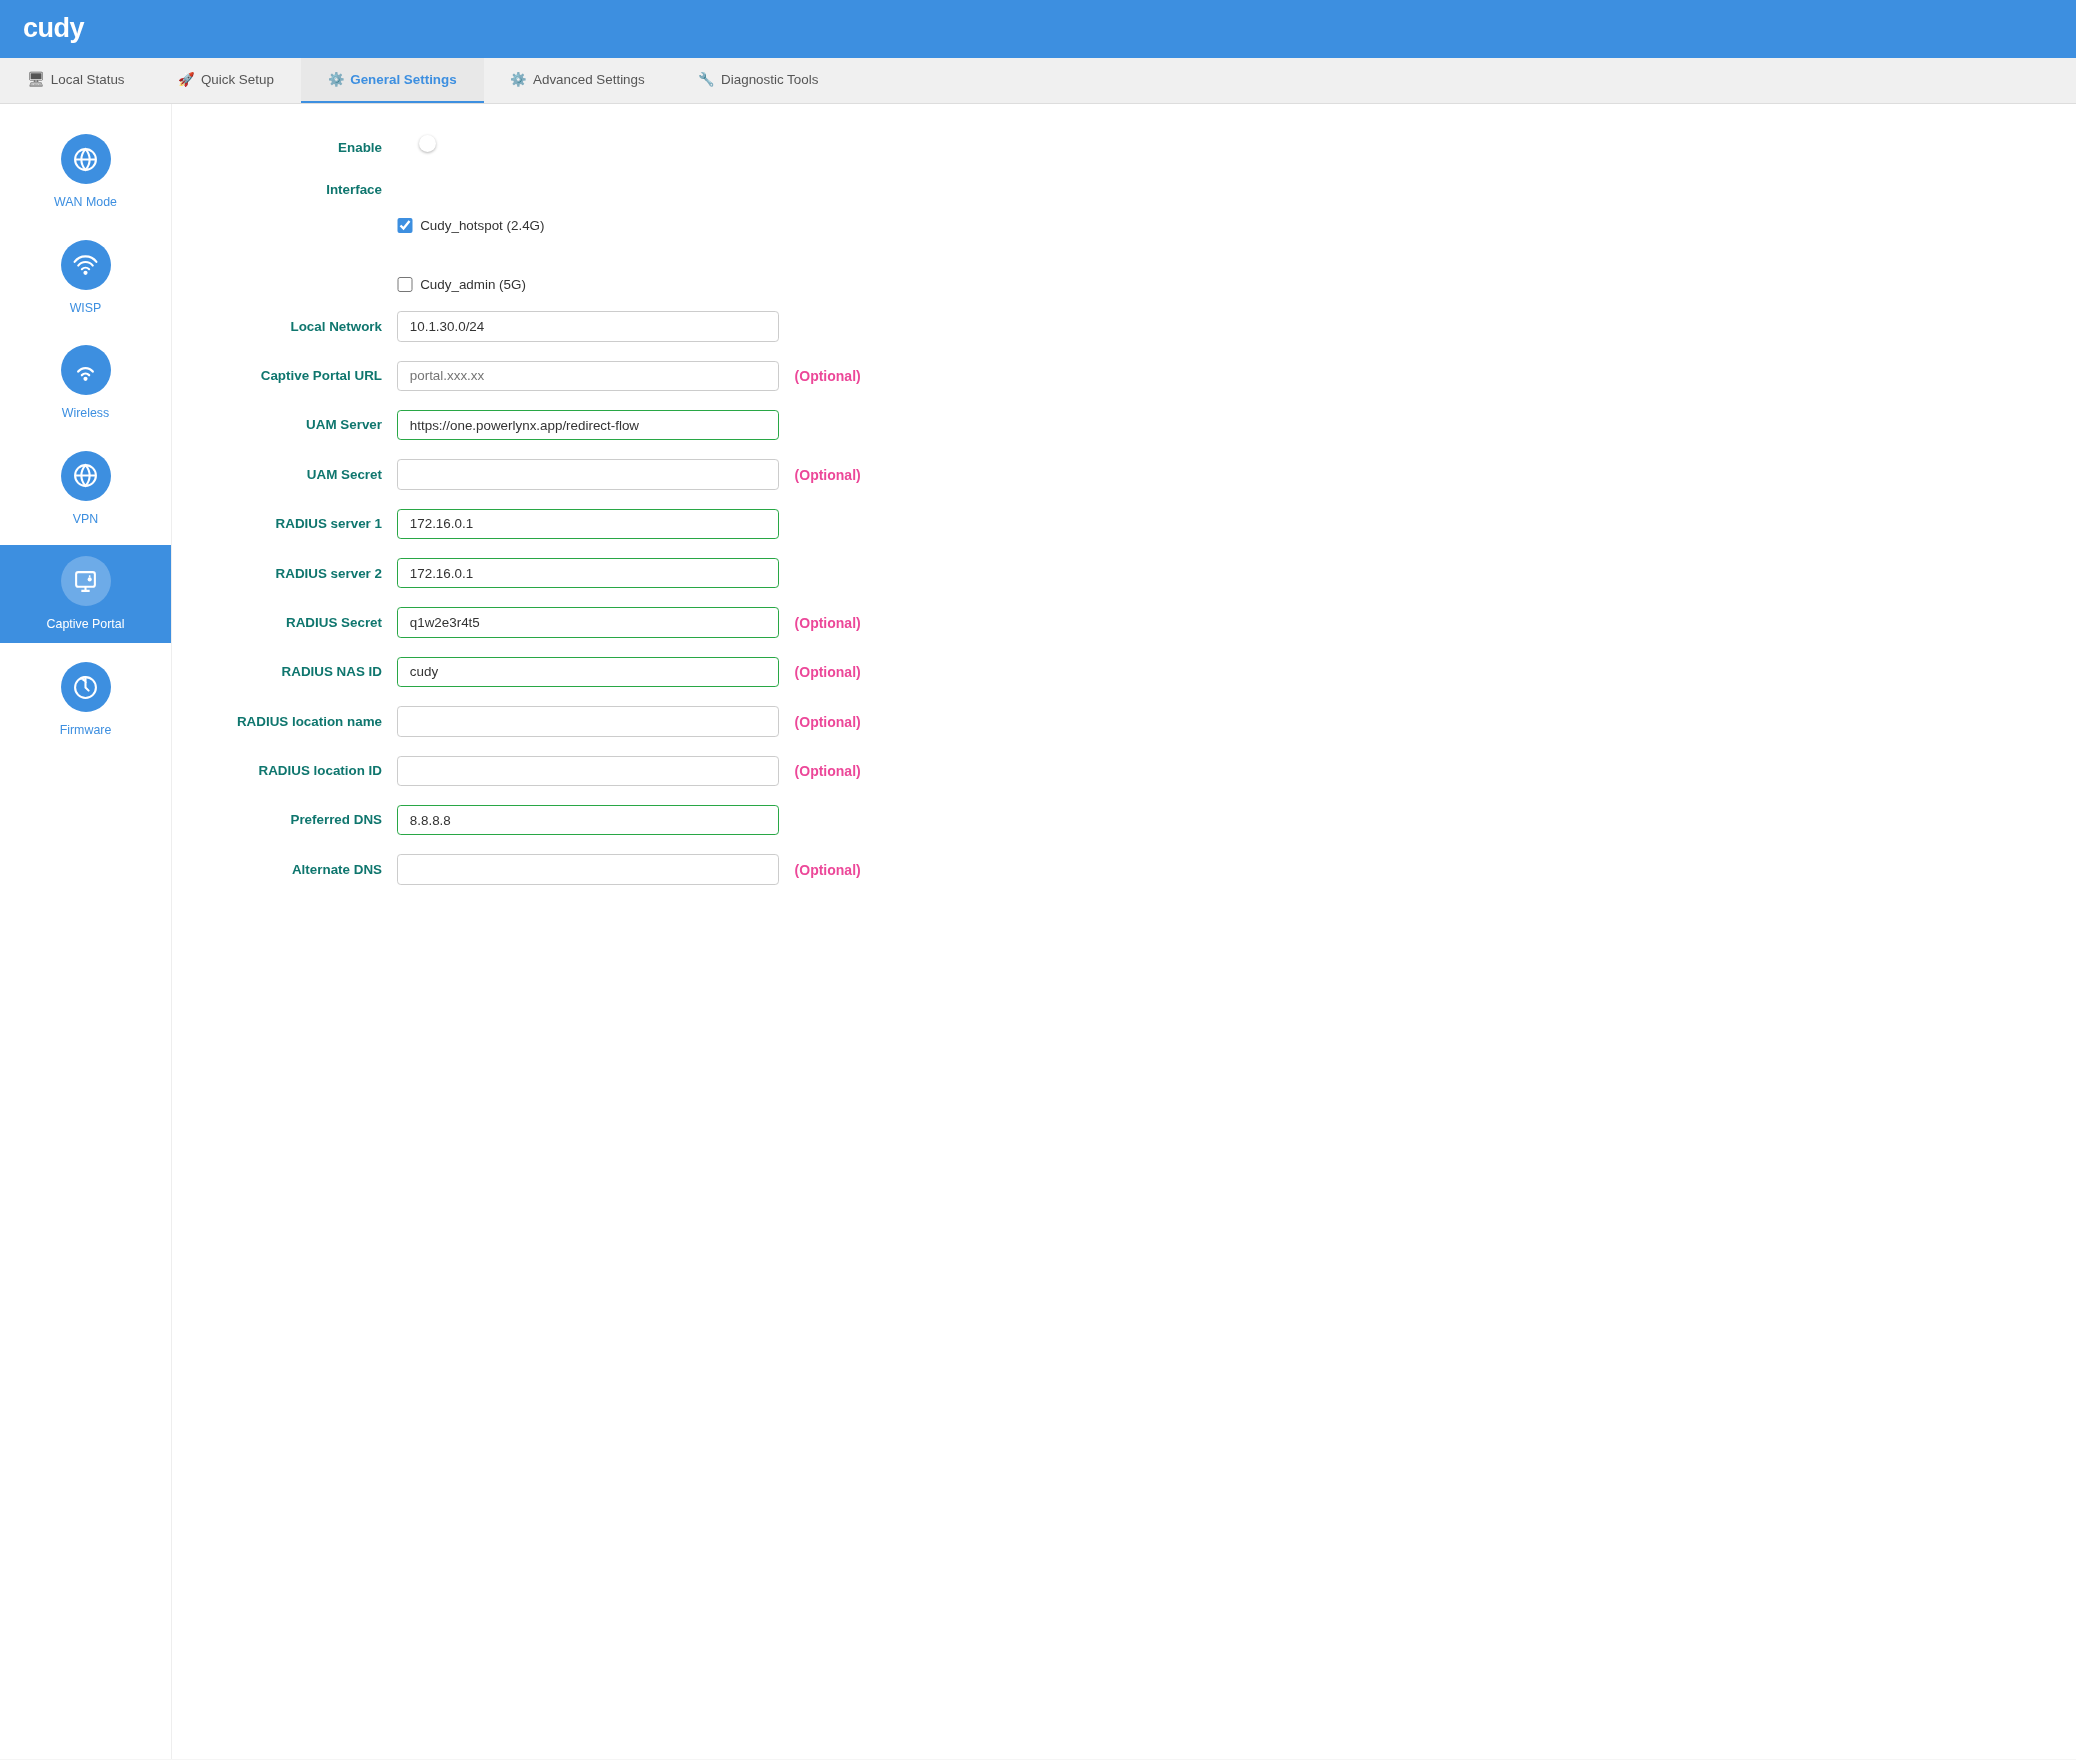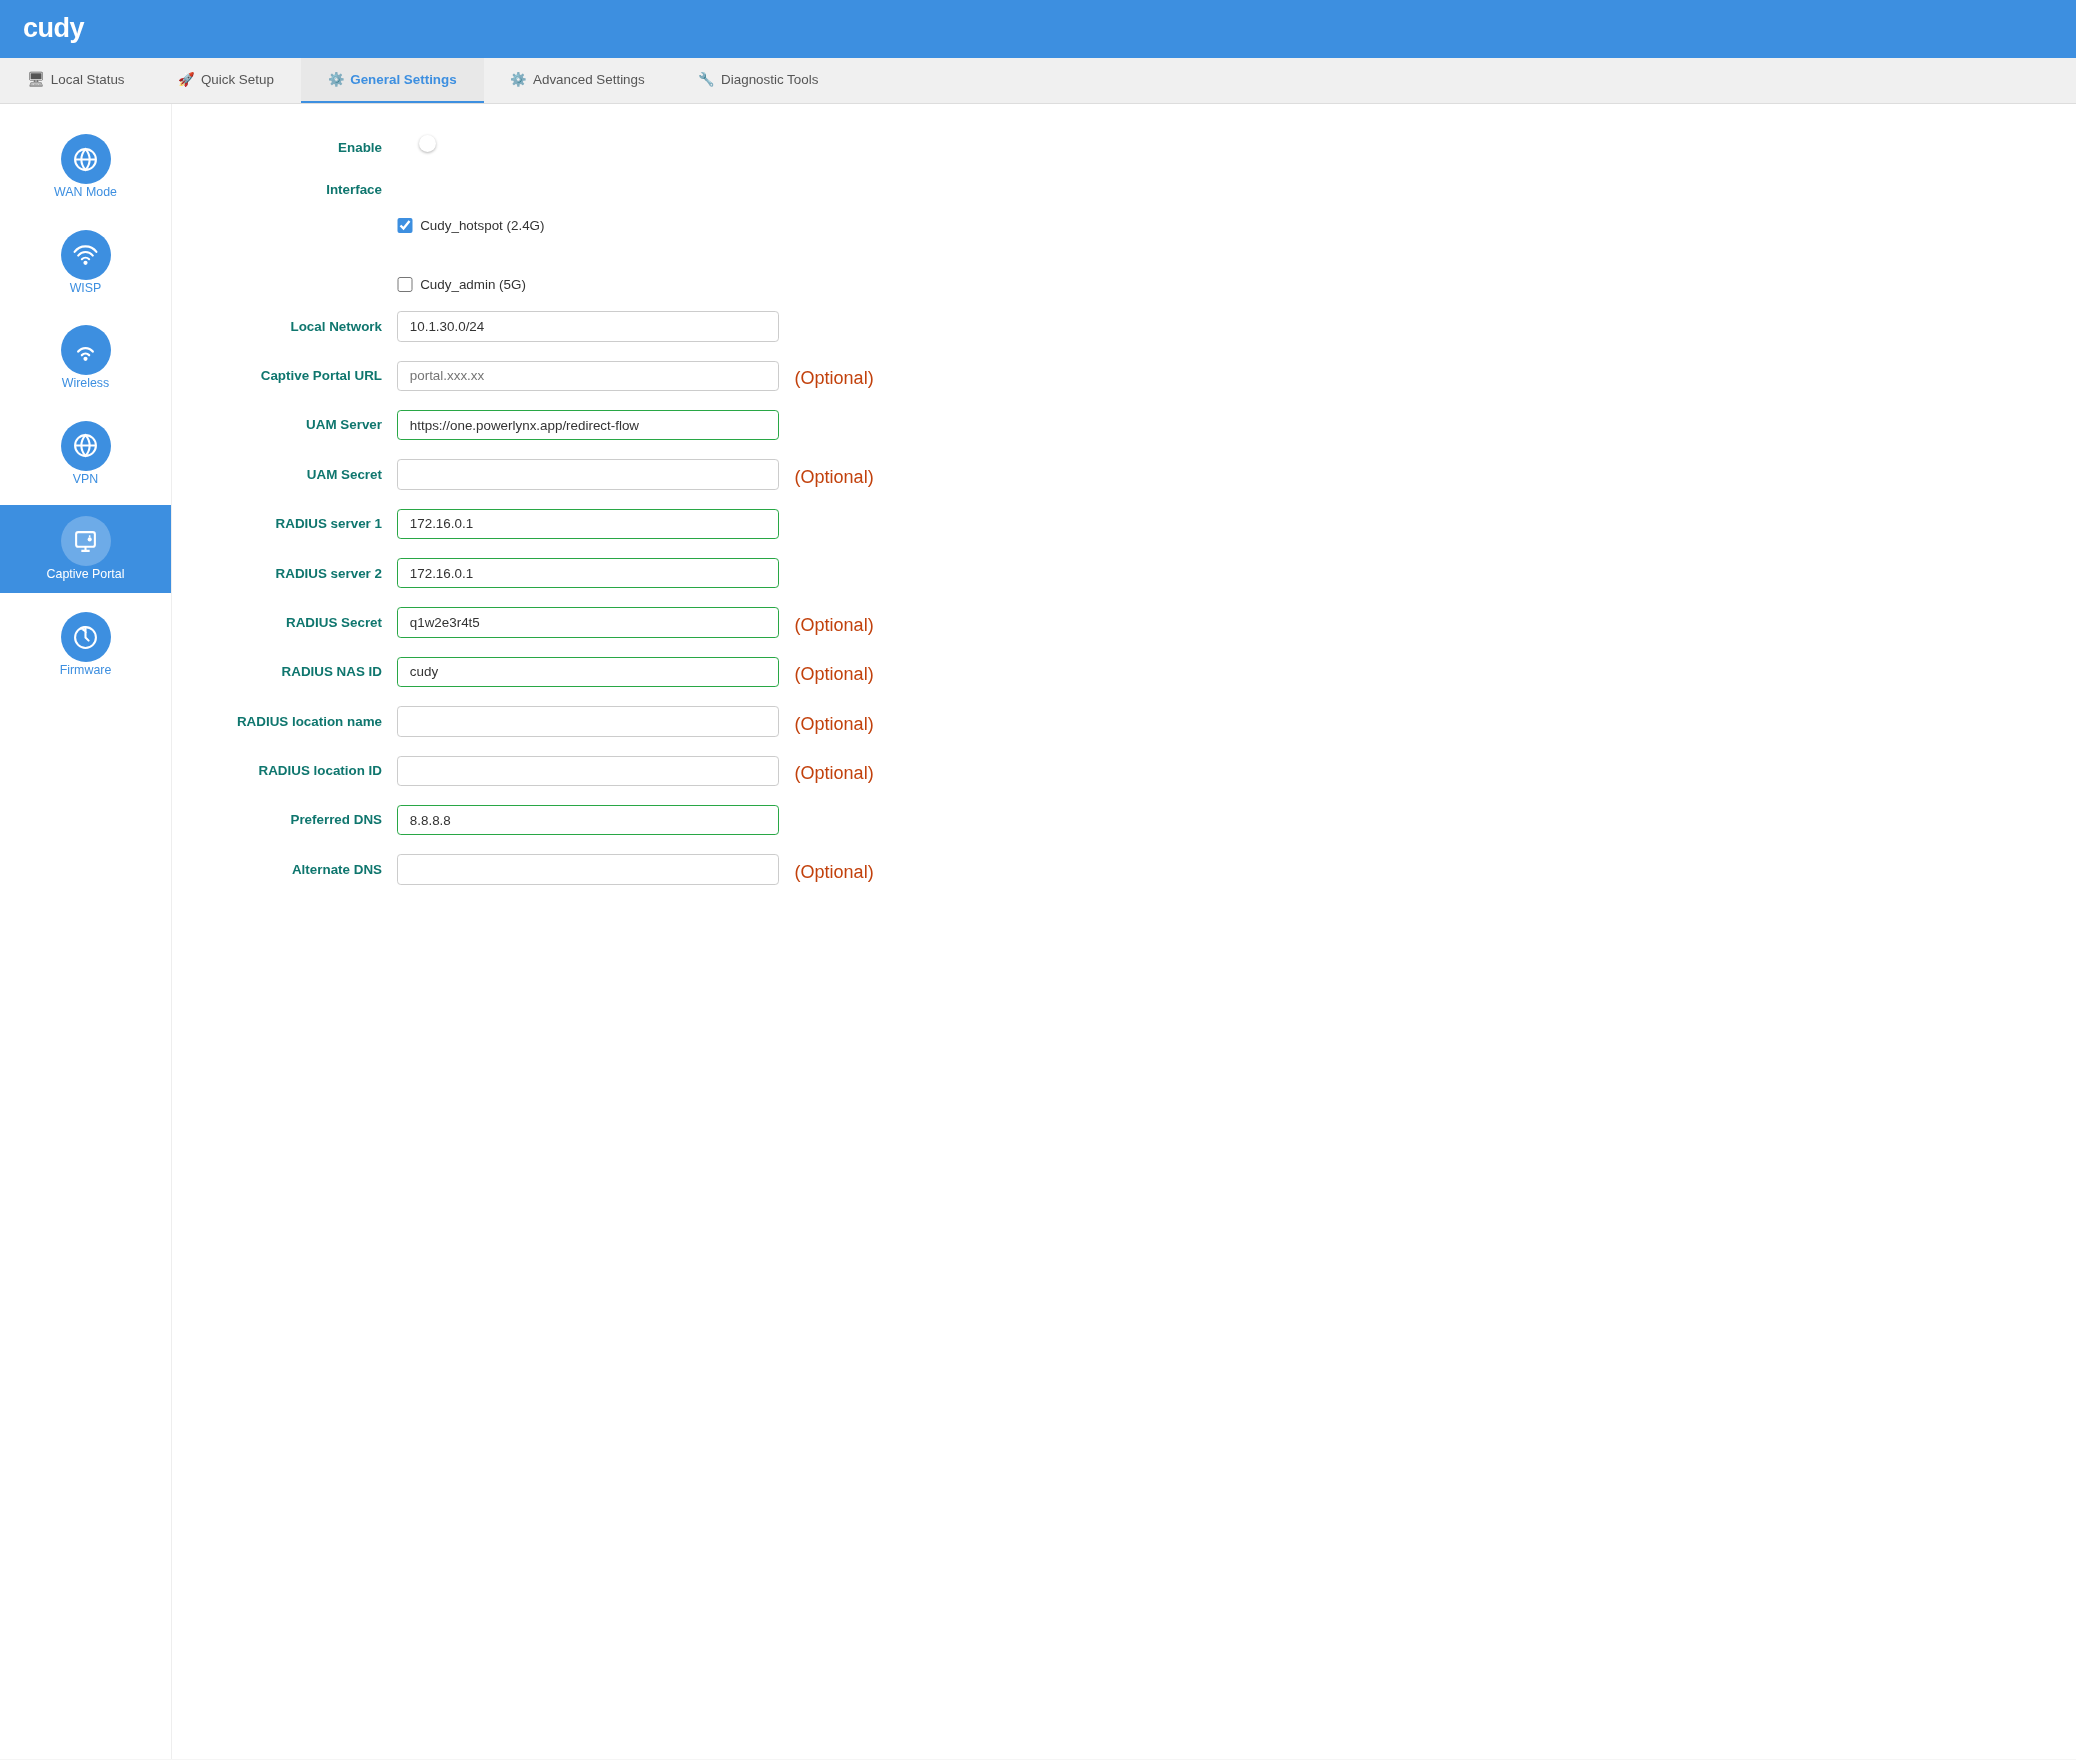--- a/index.html
+++ b/index.html
@@ -60,21 +60,21 @@
       align-items: center;
       gap: 7.6px;
     }
     .sidebar-item {
       width: 100%;
       display: flex;
       flex-direction: column;
       align-items: center;
       padding: 11.5px 7.6px;
       cursor: pointer;
-      gap: 1px;
+      gap: 11px;
     }
     .sidebar-item.active {
       background: #3d8fe0;
       justify-content: space-between;
     }
     .sidebar-item.active .sidebar-label { color: white; }
     .sidebar-icon {
       width: 50px;
       height: 50px;
       border-radius: 50%;
@@ -128,23 +128,23 @@
       border-radius: 3.8px;
       font-size: 13.4px;
       color: #333;
       outline: none;
     }
     .form-control input.green-border {
       border-color: #28a745;
     }
     .form-optional {
       padding-top: 7.6px;
-      font-size: 18px;
-      font-weight: 400;
-      color: #c2410c;
+      font-size: 14px;
+      font-weight: 700;
+      color: #ec4899;
       white-space: nowrap;
     }
 
     
     .toggle-switch {
       position: relative;
       width: 42px;
       height: 23px;
       margin-top: 3.8px;
     }

